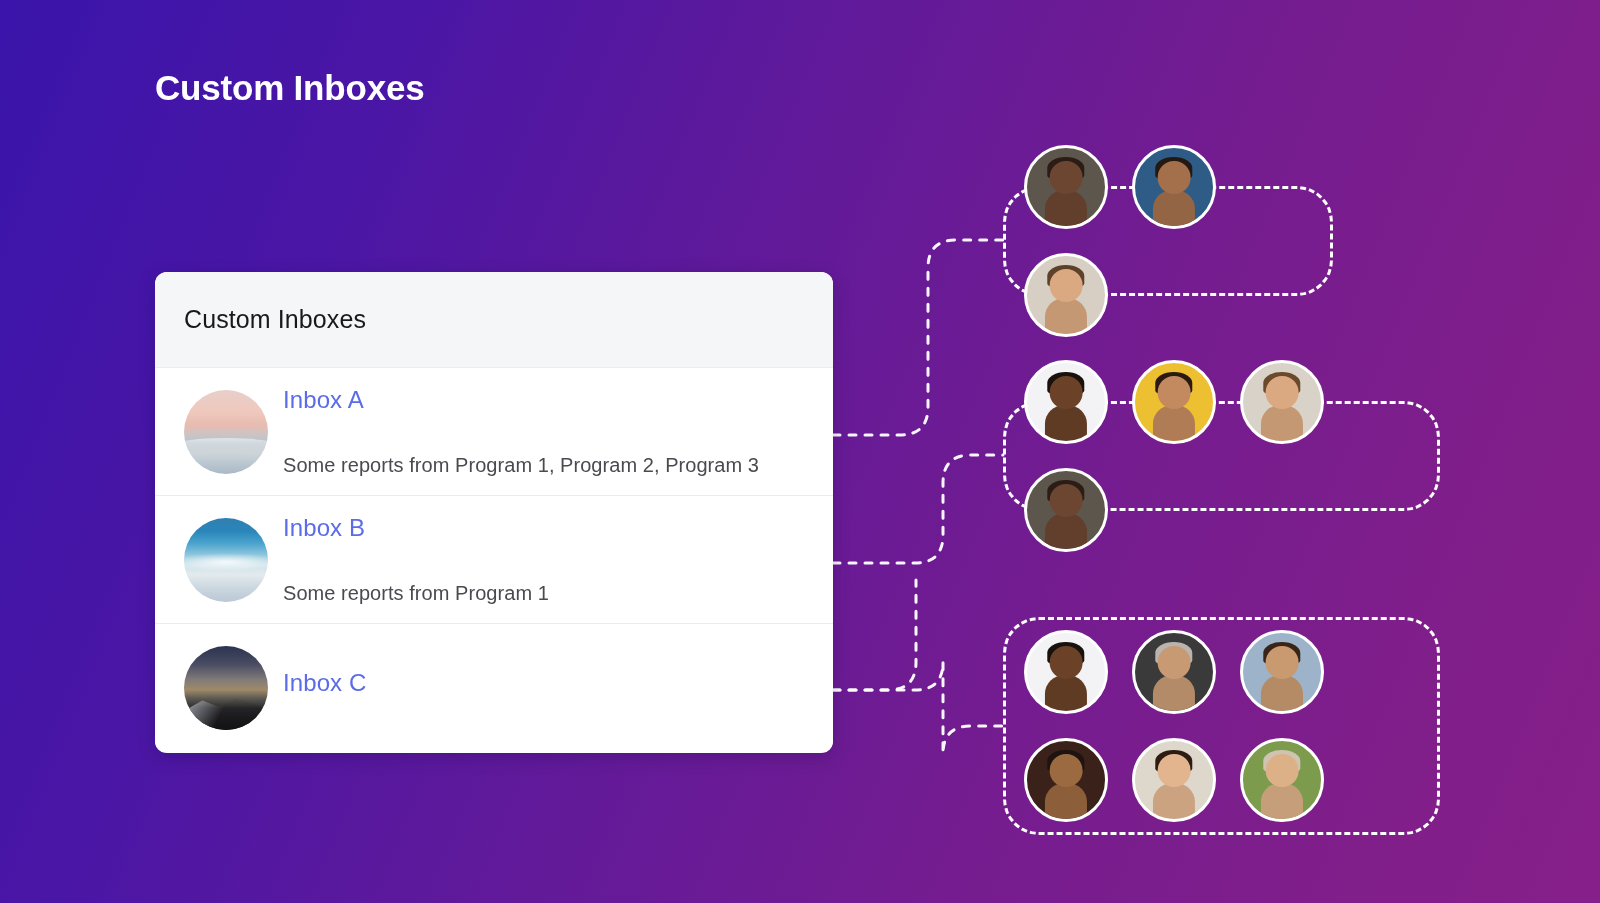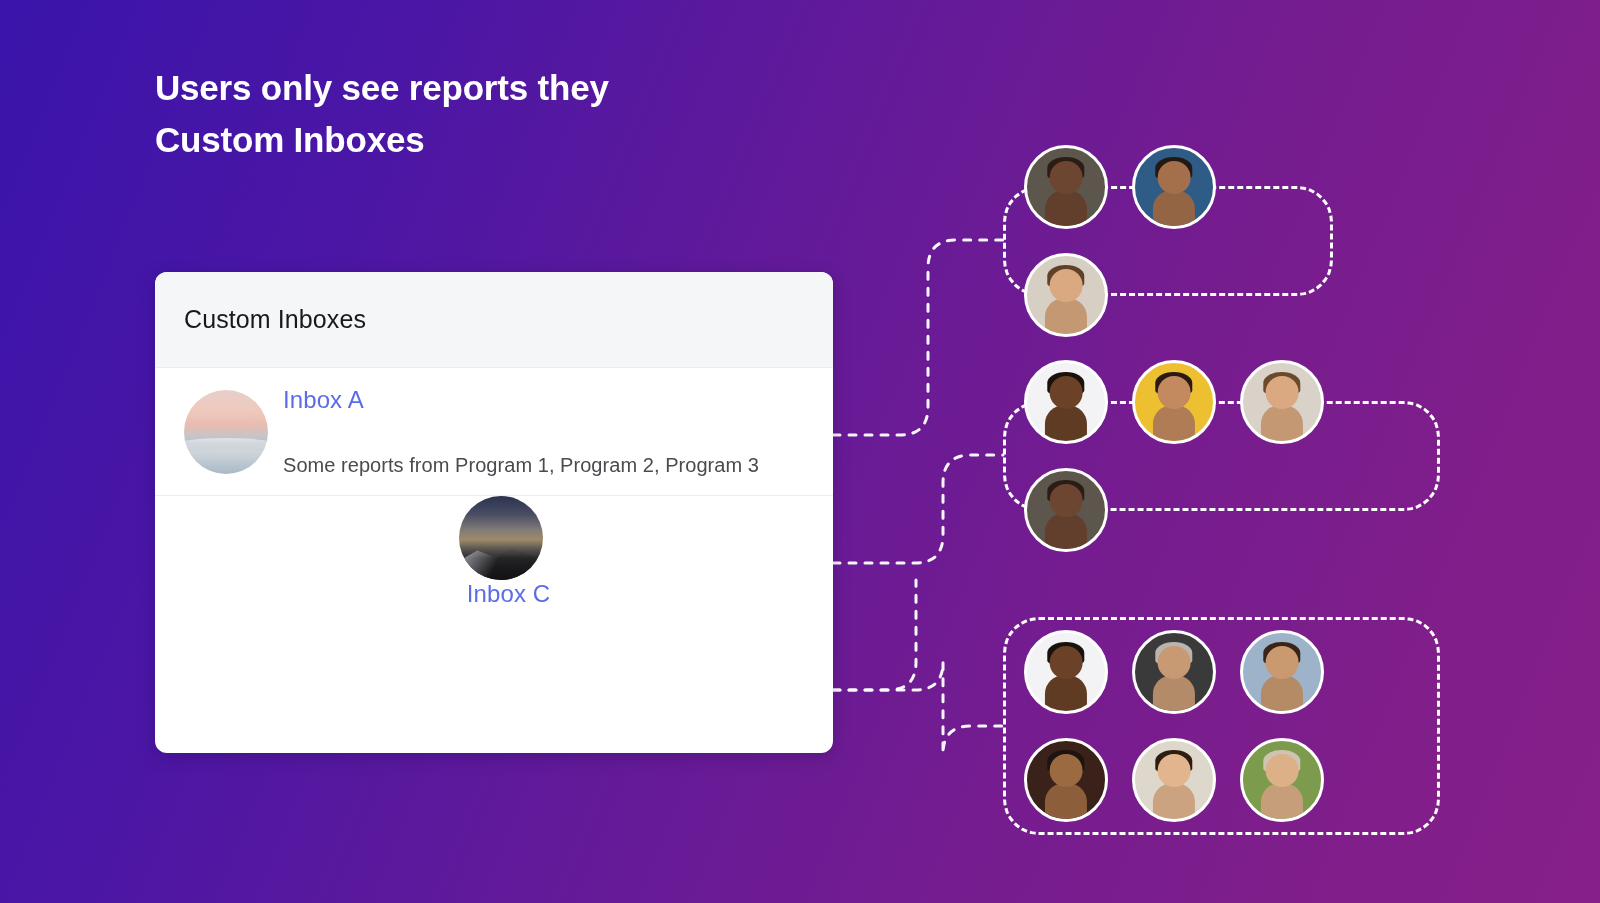--- a/index.html
+++ b/index.html
@@ -84,21 +84,21 @@
   }
   .inbox-row {
     height: 128px;
     display: flex;
     align-items: center;
     padding-left: 29px;
     box-sizing: border-box;
     border-bottom: 1px solid #ececed;
     background: #ffffff;
   }
-  .inbox-row:last-of-type { border-bottom: none; flex-direction: column; }
+  .inbox-row:last-of-type { border-bottom: none; }
 
   .row-thumb {
     width: 84px;
     height: 84px;
     border-radius: 50%;
     flex: 0 0 84px;
     margin-right: 15px;
     overflow: hidden;
     position: relative;
   }
@@ -240,21 +240,20 @@
   #group-1 { left: 1003px; top: 186px; width: 330px; height: 110px; }
   #group-2 { left: 1003px; top: 401px; width: 437px; height: 110px; }
   #group-3 { left: 1003px; top: 617px; width: 437px; height: 218px; }
 </style>
 </head>
 <body>
 
 <div id="stage">
 
   <div id="headline">
-    <span class="hl-line">Users only see reports they</span>
     <span class="hl-line">Custom Inboxes</span>
   </div>
 
   <svg id="connectors" viewBox="0 0 1600 903">
 
     <path d="M833,435 H900 Q928,435 928,407 V268 Q928,240 956,240 H1003"></path>
 
     <path d="M833,563 H915 Q943,563 943,535 V483 Q943,455 971,455 H1003"></path>
 
     <path d="M833,690 H915 Q943,690 943,662 V754 Q943,726 971,726 H1003"></path>
@@ -269,20 +268,27 @@
     </div>
 
     <div class="inbox-row">
       <div class="row-thumb thumb-a"></div>
       <div class="row-text">
         <a class="row-title" href="#" style="text-decoration:none;">Inbox A</a>
         <span class="row-desc">Some reports from Program 1, Program 2, Program 3</span>
       </div>
     </div>
 
+    <div class="inbox-row">
+      <div class="row-thumb thumb-b"></div>
+      <div class="row-text">
+        <a class="row-title" href="#" style="text-decoration:none;">Inbox B</a>
+        <span class="row-desc">Some reports from Program 1</span>
+      </div>
+    </div>
 
     <div class="inbox-row">
       <div class="row-thumb thumb-c"></div>
       <div class="row-text">
         <a class="row-title" href="#" style="text-decoration:none;">Inbox C</a>
       </div>
     </div>
 
   </div>
 

